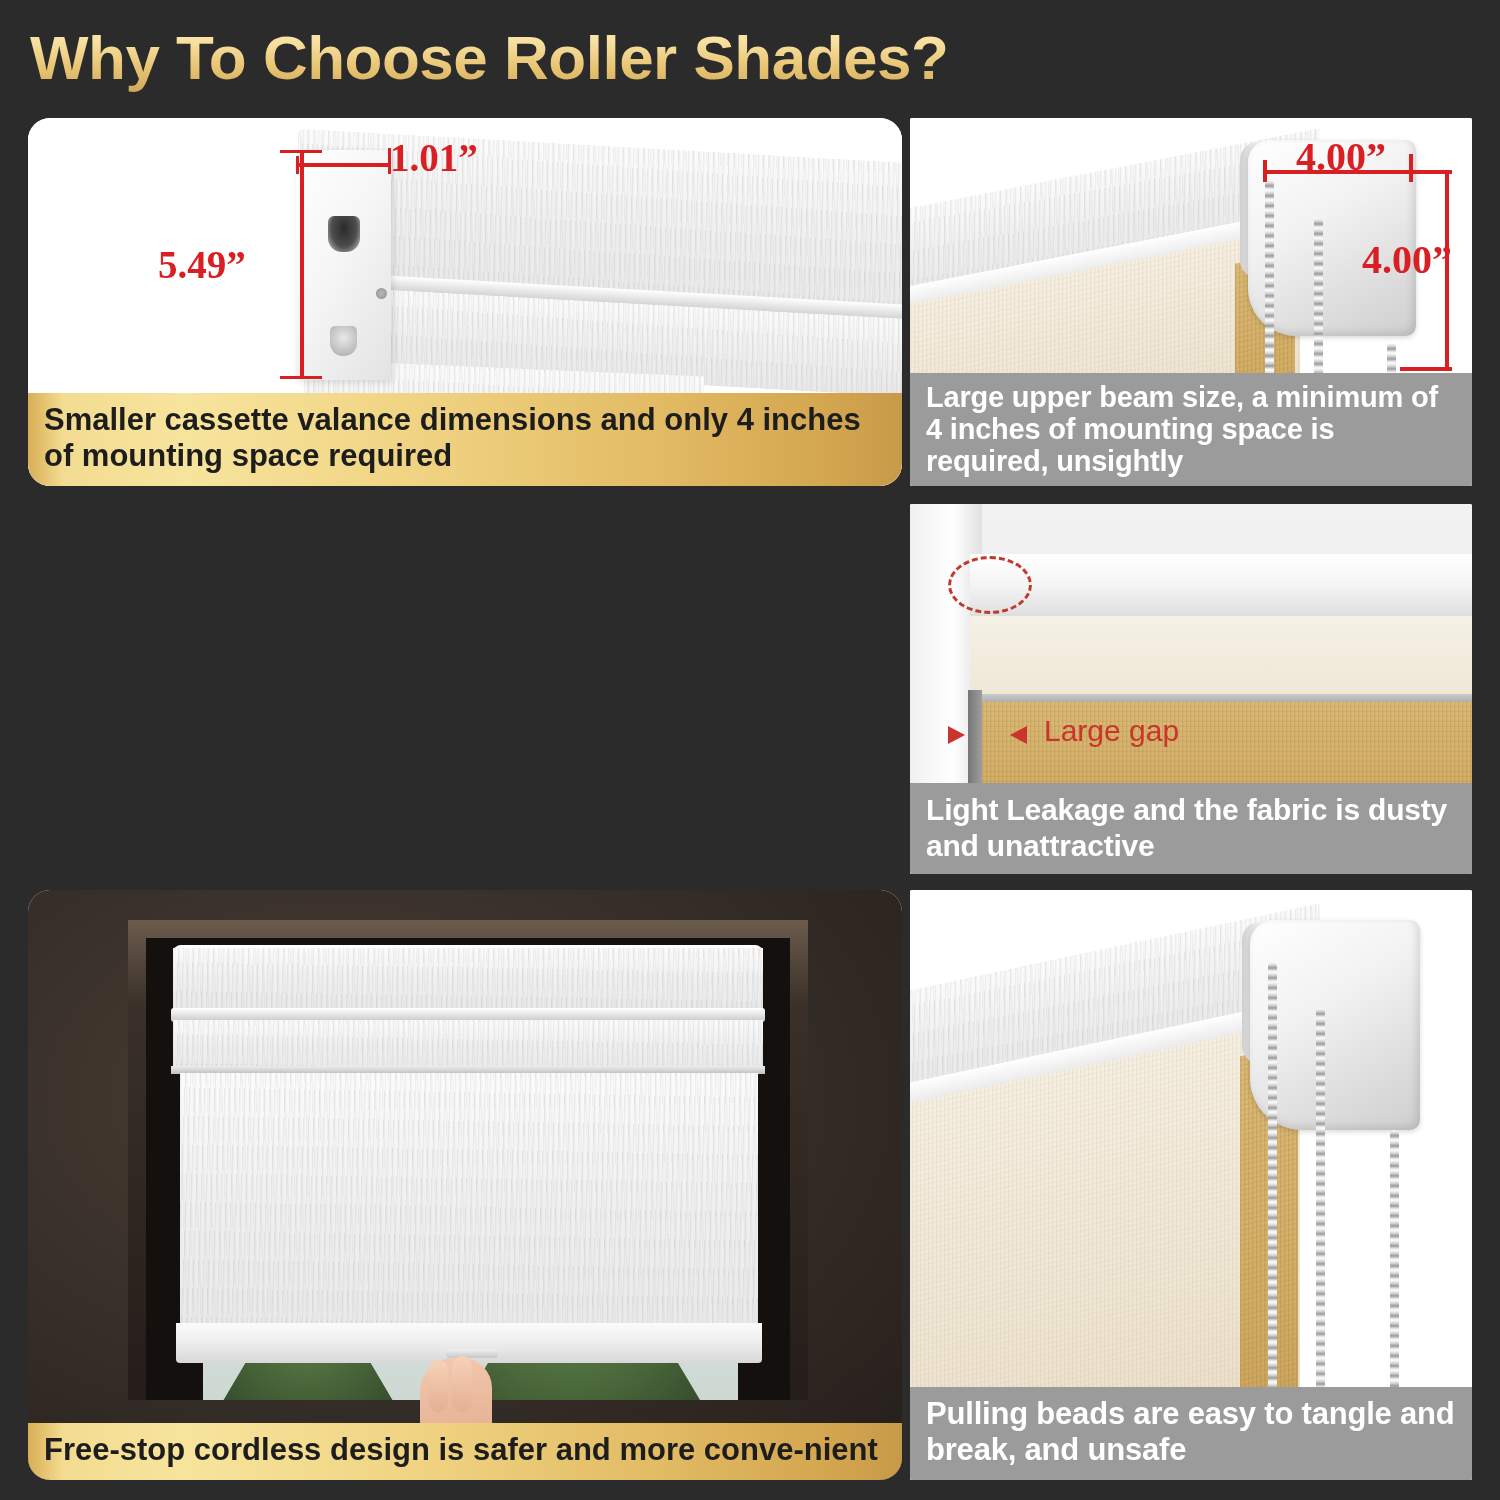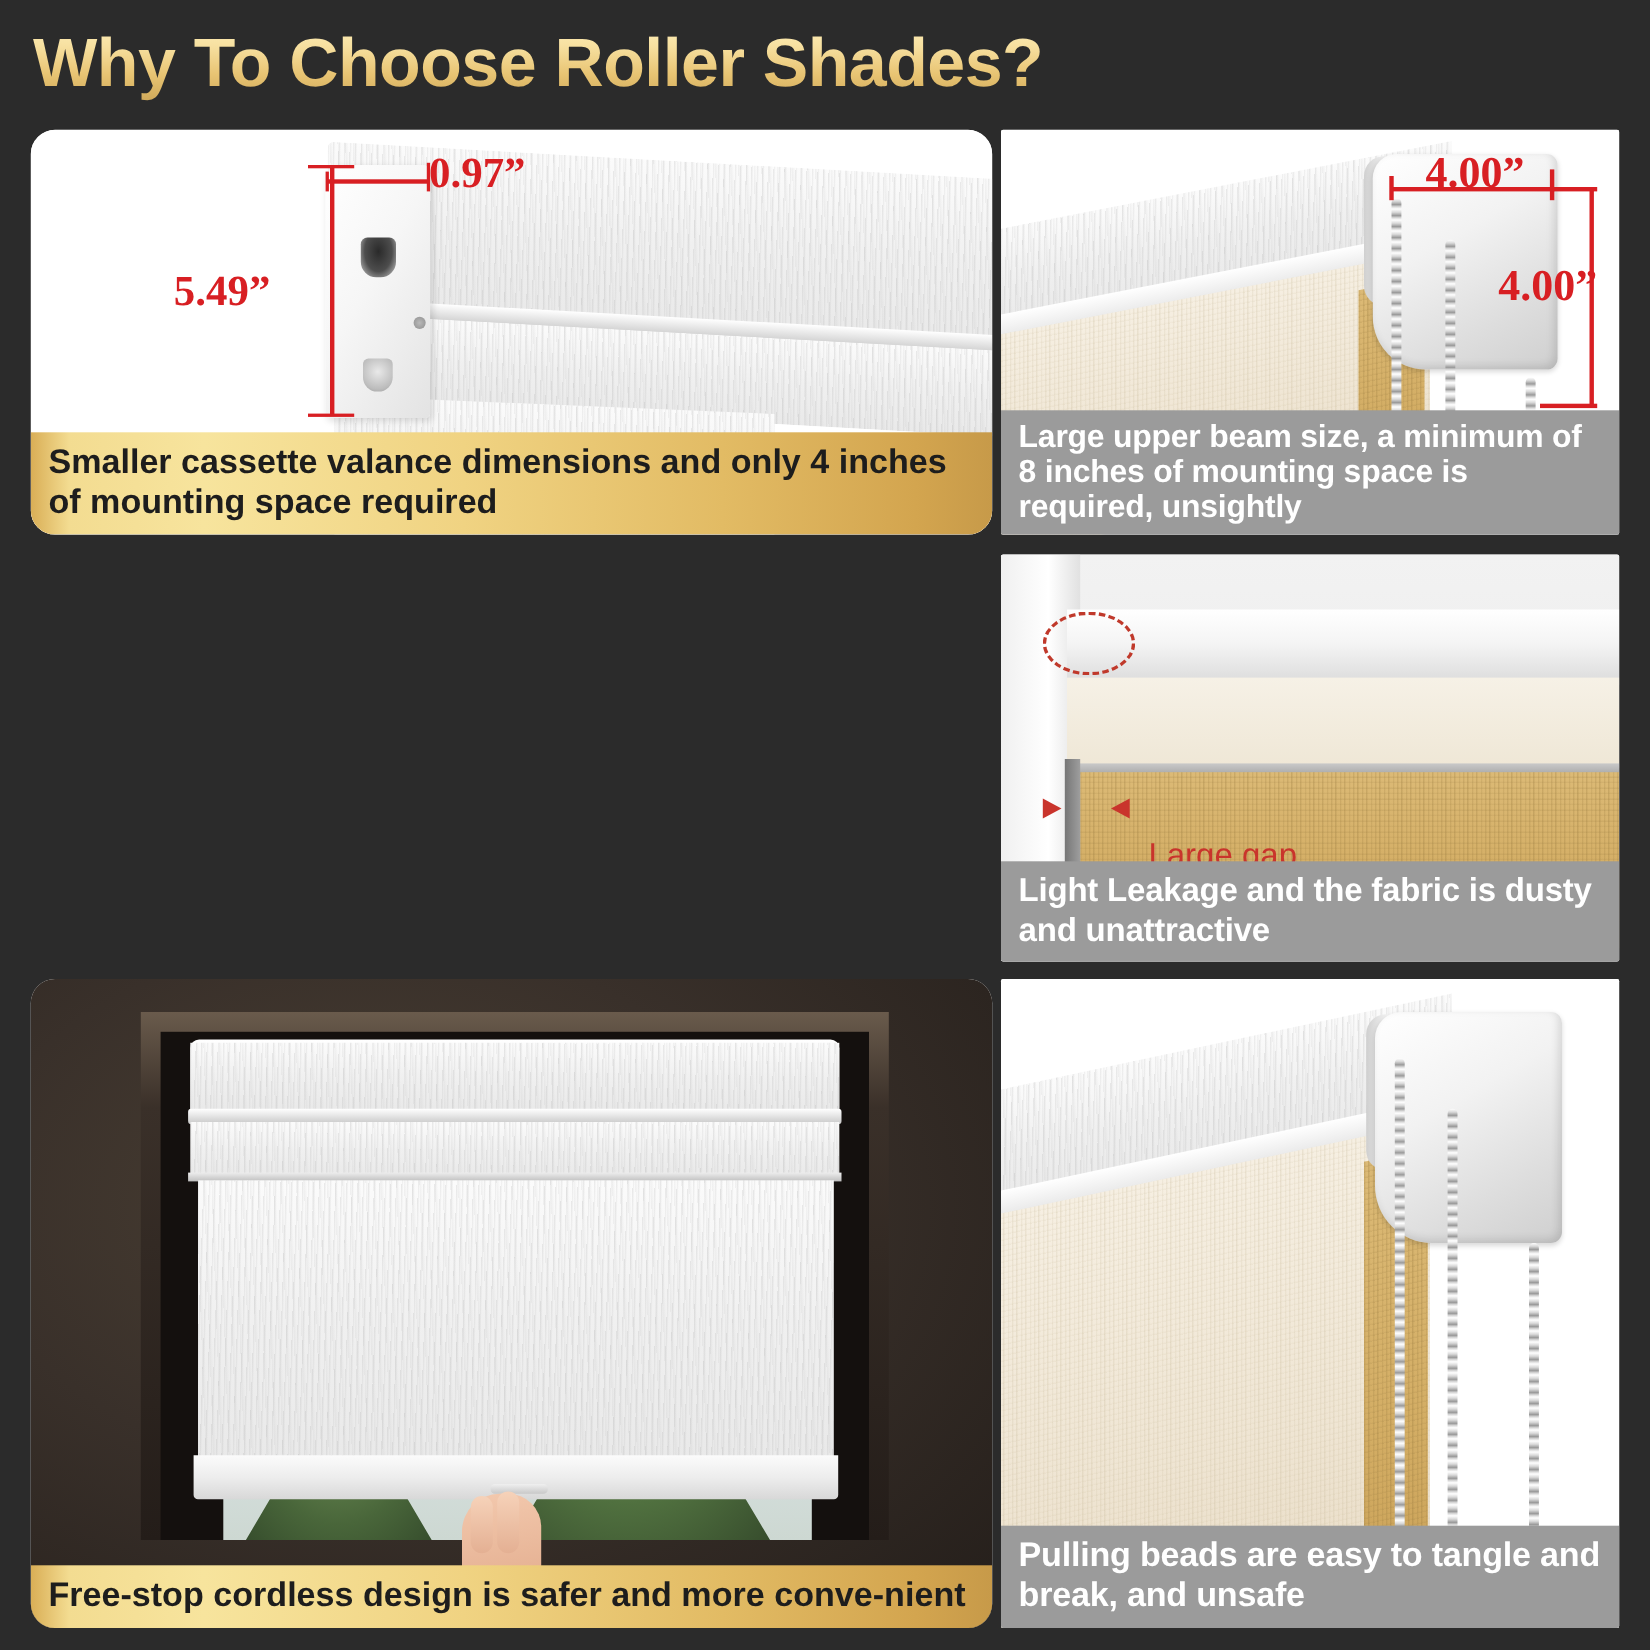--- a/index.html
+++ b/index.html
@@ -103,21 +103,20 @@
     background: #d81f23;
     z-index: 29;
   }
   .gap-label {
     position: absolute;
     color: #c9342c;
     font-size: 30px;
     z-index: 30;
     white-space: nowrap;
     font-family: "Liberation Sans", sans-serif;
-    margin-top: 47px;
   }
 
   .arrow-r, .arrow-l {
     position: absolute;
     width: 0; height: 0;
     border-top: 9px solid transparent;
     border-bottom: 9px solid transparent;
     z-index: 31;
   }
   .arrow-r { border-left: 17px solid #c9342c; }
@@ -202,21 +201,21 @@
            border-radius:6px 6px 14px 14px;"></div>
       <div style="position:absolute;left:302px;top:208px;width:27px;height:30px;
            background:radial-gradient(circle at 50% 40%, #e9e9e9 0%, #bcbcbc 70%, #9a9a9a 100%);
            border-radius:5px 5px 13px 13px;"></div>
       <div style="position:absolute;left:348px;top:170px;width:11px;height:11px;border-radius:50%;
            background:radial-gradient(circle,#b9b9b9,#8f8f8f);"></div>
 
       <div class="dim-line" style="left:270px;top:45px;width:92px;height:4px;"></div>
       <div class="dim-line" style="left:268px;top:38px;width:3px;height:18px;"></div>
       <div class="dim-line" style="left:360px;top:30px;width:3px;height:26px;"></div>
-      <div class="dim-label" style="left:362px;top:17px;font-size:39px;">0.97”</div>
+      <div class="dim-label" style="left:362px;top:17px;font-size:39px;">1.01”</div>
 
       <div class="dim-line" style="left:272px;top:32px;width:4px;height:228px;"></div>
       <div class="dim-line" style="left:252px;top:32px;width:42px;height:3px;"></div>
       <div class="dim-line" style="left:252px;top:258px;width:42px;height:3px;"></div>
       <div class="dim-label" style="left:130px;top:124px;font-size:39px;">5.49”</div>
     </div>
 
     <div class="caption gold">Smaller cassette valance dimensions and only 4 inches of mounting space required</div>
   </div>
 
@@ -250,21 +249,21 @@
       <div class="dim-line" style="left:353px;top:42px;width:4px;height:22px;"></div>
       <div class="dim-line" style="left:499px;top:36px;width:4px;height:28px;"></div>
       <div class="dim-label" style="left:386px;top:15px;font-size:40px;">4.00”</div>
 
       <div class="dim-line" style="left:535px;top:52px;width:4px;height:200px;"></div>
       <div class="dim-line" style="left:500px;top:52px;width:42px;height:4px;"></div>
       <div class="dim-line" style="left:490px;top:249px;width:52px;height:4px;"></div>
       <div class="dim-label" style="left:452px;top:118px;font-size:40px;">4.00”</div>
     </div>
 
-    <div class="caption gray">Large upper beam size, a minimum of 8 inches of mounting space is required, unsightly</div>
+    <div class="caption gray">Large upper beam size, a minimum of 4 inches of mounting space is required, unsightly</div>
   </div>
 
 
   <div class="panel right row2">
     <div class="photo" style="background:linear-gradient(180deg,#f2f2f2,#e6e6e6);">
 
       <div style="position:absolute;left:0;top:0;width:72px;height:100%;
            background:linear-gradient(90deg,#f0f0f0,#ffffff 60%,#e1e1e1 100%);"></div>
 
       <div style="position:absolute;left:60px;top:50px;width:510px;height:70px;

